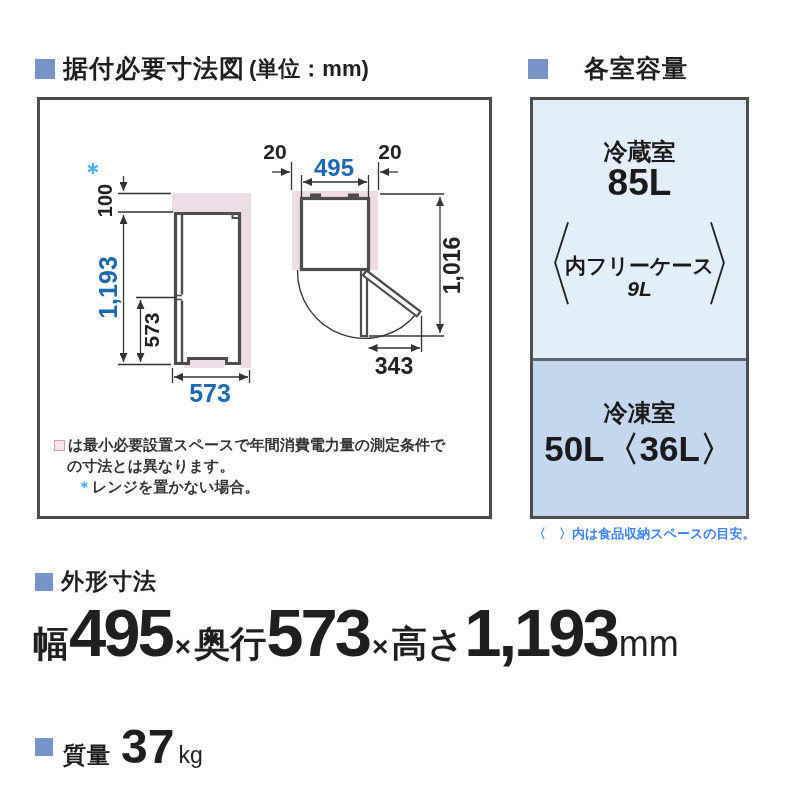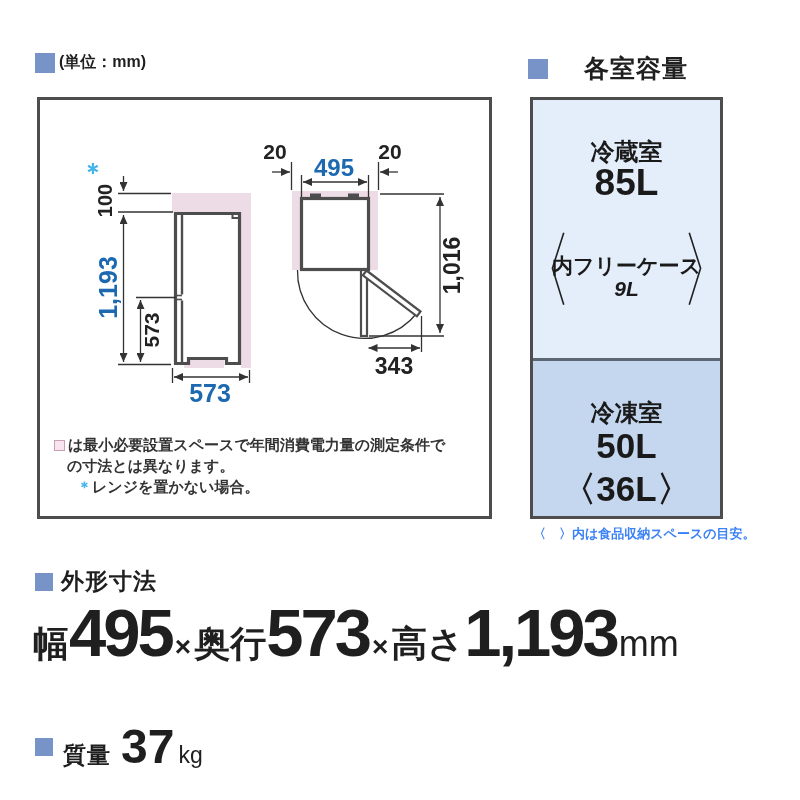--- a/index.html
+++ b/index.html
@@ -3,38 +3,38 @@
 <meta charset="utf-8">
 <style>
   * { margin:0; padding:0; box-sizing:border-box; }
   html,body { width:800px; height:800px; background:#ffffff; overflow:hidden;
               font-family:"Liberation Sans","DejaVu Sans",sans-serif; color:#1f1f1f; }
 
   
   .sec-head { position:absolute; display:flex; align-items:center; gap:8px; }
   .bullet { width:20px; height:20px; background:#7793c7; flex:0 0 auto; }
   .sec-title { font-size:25px; font-weight:700; letter-spacing:1px; }
-  .sec-unit { font-size:16px; font-weight:700; }
+  .sec-unit { font-size:22px; font-weight:700; }
 
   
   .main-box { position:absolute; left:37px; top:97px; width:455px; height:422px;
               border:3px solid #4d4d4d; background:#fff; }
   .diagram-svg { position:absolute; left:37px; top:97px; width:455px; height:422px; }
 
   .dim-label { position:absolute; text-align:center; font-weight:600; color:#222; }
   .dim-blue { color:#1c69b1; }
   .rot { transform:rotate(-90deg); transform-origin:center center; }
   .asterisk-blue { color:#45b4e9; font-weight:700; }
 
   .note-line { position:absolute; font-size:15px; font-weight:600; color:#333; white-space:nowrap;font-family:Liberation Serif, serif; }
   .pink-chip { display:inline-block; width:11px; height:11px; background:#f7e4ee;
                border:1.5px solid #c99fb4; vertical-align:-1px; margin-right:3px; }
 
   
-  .cap-panel { position:absolute; left:530px; top:97px; width:193px; height:422px;
+  .cap-panel { position:absolute; left:530px; top:97px; width:219px; height:422px;
                border:3px solid #4d4d4d; background:#e4eefb; }
   .cap-top { position:absolute; left:0; top:0; width:100%; height:258px; background:#e4eefb; }
   .cap-divider { position:absolute; left:0; top:258px; width:100%; height:3px; background:#5c6874; }
   .cap-bottom { position:absolute; left:0; top:261px; width:100%; height:155px; background:#c5d7ef; }
   .cap-line { position:absolute; width:100%; text-align:center; font-weight:600; color:#1a1a1a; }
   .bracket-svg { position:absolute; left:0; top:0; width:100%; height:100%; }
 
   .cap-footnote { position:absolute; left:533px; top:525px; font-size:13px; font-weight:600; color:#3b82f6; }
 
   
@@ -48,20 +48,21 @@
   .weight-row .bullet { align-self:center; width:18px; height:18px; }
   .wt-label { font-size:23px; font-weight:700; letter-spacing:1px; }
   .wt-num { font-size:48px; font-weight:700; line-height:1; }
   .wt-unit { font-size:23px; font-weight:500; }
 </style>
 </head>
 <body>
 
 <div class="sec-head" style="left:35px; top:52px;">
   <span class="bullet"></span>
+  <span class="sec-title">据付必要寸法図</span>
   <span class="sec-unit" style="margin-left:-4px;">(単位：mm)</span>
 </div>
 
 <div class="sec-head" style="left:528px; top:52px;gap:36px;">
   <span class="bullet"></span>
   <span class="sec-title">各室容量</span>
 </div>
 
 <div class="main-box"></div>
 

